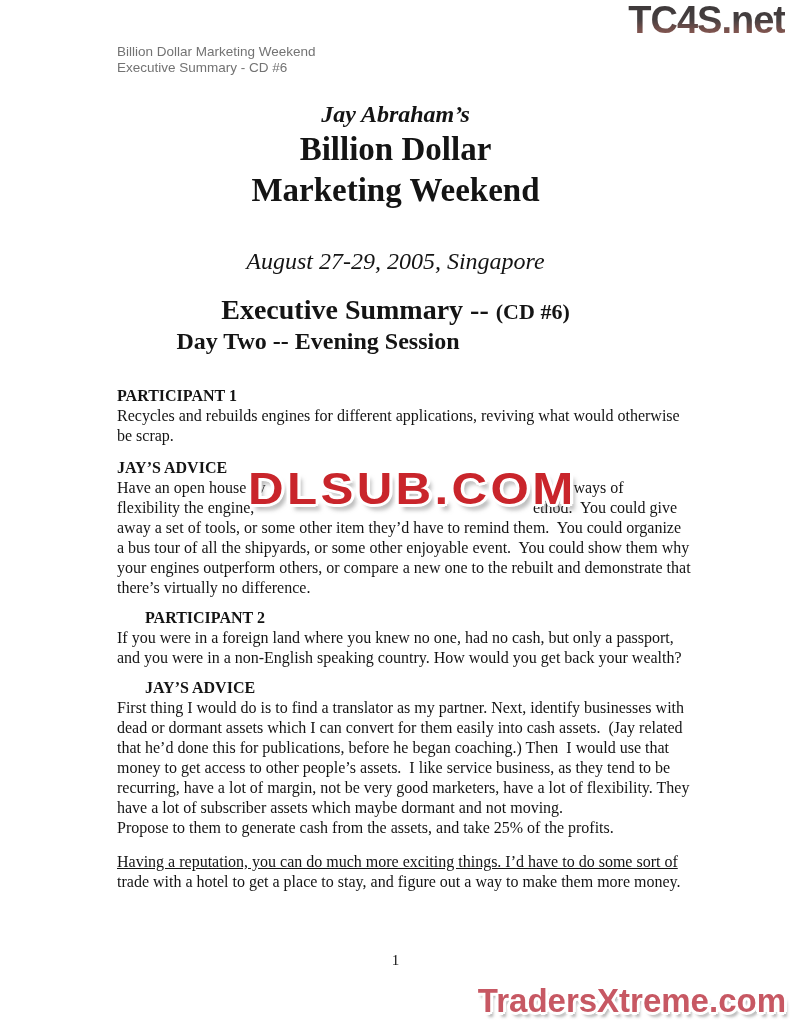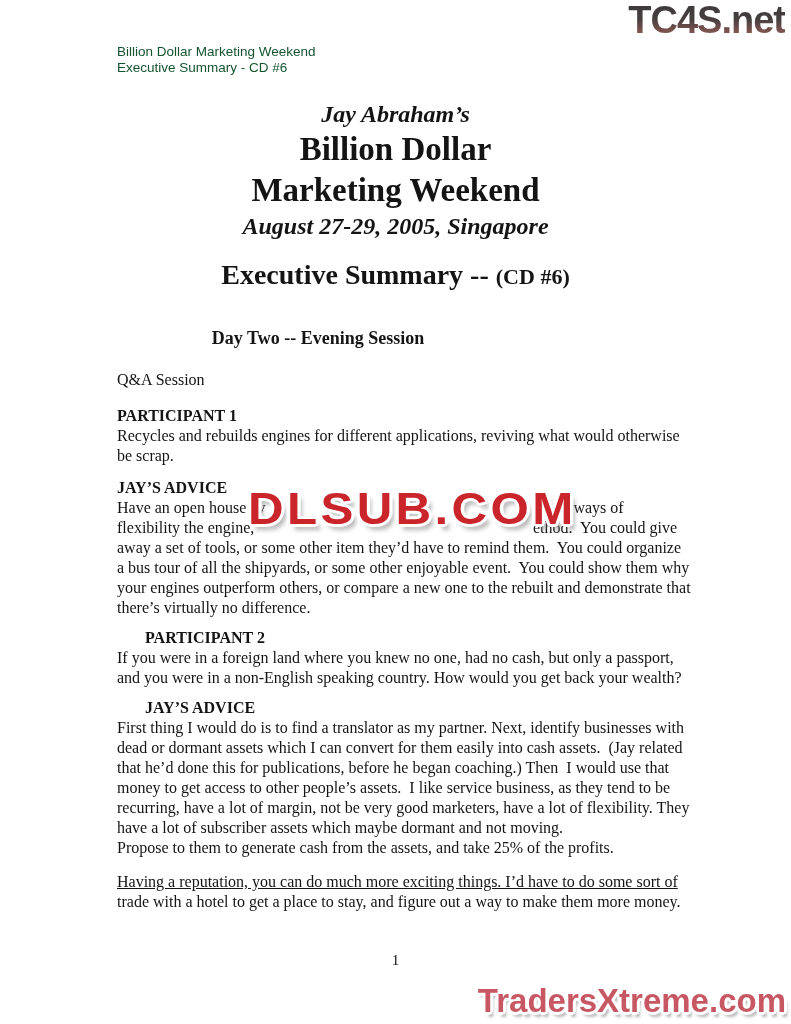--- a/index.html
+++ b/index.html
@@ -14,34 +14,34 @@
     font-family:"Liberation Sans","DejaVu Sans",sans-serif;font-weight:bold;
     font-size:38px;letter-spacing:-1px;
     background:linear-gradient(180deg,#3e393a 8%,#453f40 48%,#7a524d 78%,#956159 100%);
     -webkit-background-clip:text;background-clip:text;color:transparent;
   }
 
   
   .doc-header{
     position:absolute;left:117px;top:44px;
     font-family:"Liberation Sans","DejaVu Sans",sans-serif;
-    font-size:13.5px;line-height:16px;color:#14532d;
+    font-size:13.5px;line-height:16px;color:#737373;
   }
 
   
   .title-block{position:absolute;left:0;top:99px;width:791px;text-align:center;}
   .title-author{font-size:24px;font-weight:bold;font-style:italic;line-height:30px;}
   .title-main{font-size:33px;font-weight:bold;line-height:41px;}
-  .title-date{font-size:24px;font-weight:bold;font-style:italic;line-height:31px;}
+  .title-date{font-size:24px;font-weight:normal;font-style:italic;line-height:31px;margin-top:35px;}
   .title-exec{margin-top:16px;font-size:28px;font-weight:bold;line-height:34px;}
   .title-exec-suffix{font-size:22px;font-weight:bold;}
 
   .session-title{
     position:absolute;left:0;top:328px;width:636px;text-align:center;
-    font-size:18px;font-weight:bold;
+    font-size:24px;font-weight:bold;
   }
 
   
   .content{position:absolute;left:117px;top:370px;width:585px;font-size:16px;}
   .bodyline{white-space:pre;line-height:20px;height:20px;}
   .sec-heading{font-weight:bold;line-height:20px;height:20px;white-space:pre;}
   .m16{margin-top:16px;}
   .m12{margin-top:12px;}
   .m10{margin-top:10px;margin-left:28px;}
   .m14{margin-top:14px;text-decoration:underline;}
@@ -98,21 +98,20 @@
     <div class="title-main">Billion Dollar</div>
     <div class="title-main">Marketing Weekend</div>
     <div class="title-date">August 27-29, 2005, Singapore</div>
     <div class="title-exec"><span>Executive Summary -- </span><span class="title-exec-suffix">(CD #6)</span></div>
   </div>
 
   <div class="session-title">Day Two -- Evening Session</div>
 
   <div class="content">
 
-    <div class="bodyline">Q&amp;A Session</div>
 
     <div>
       <div class="sec-heading m16">PARTICIPANT 1</div>
       <div class="bodyline">Recycles and rebuilds engines for different applications, reviving what would otherwise</div>
       <div class="bodyline">be scrap.</div>
     </div>
 
     <div>
       <div class="sec-heading m12">JAY’S ADVICE</div>
       <div class="advice-para">

